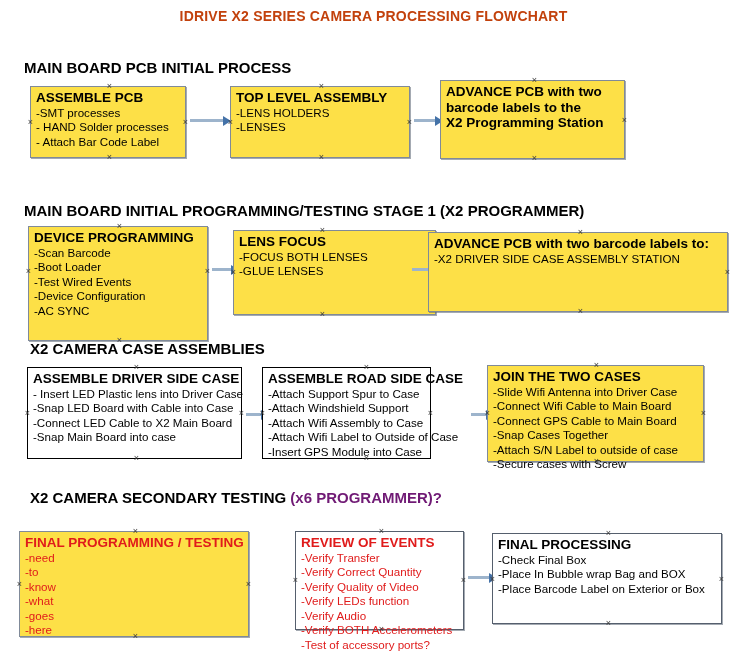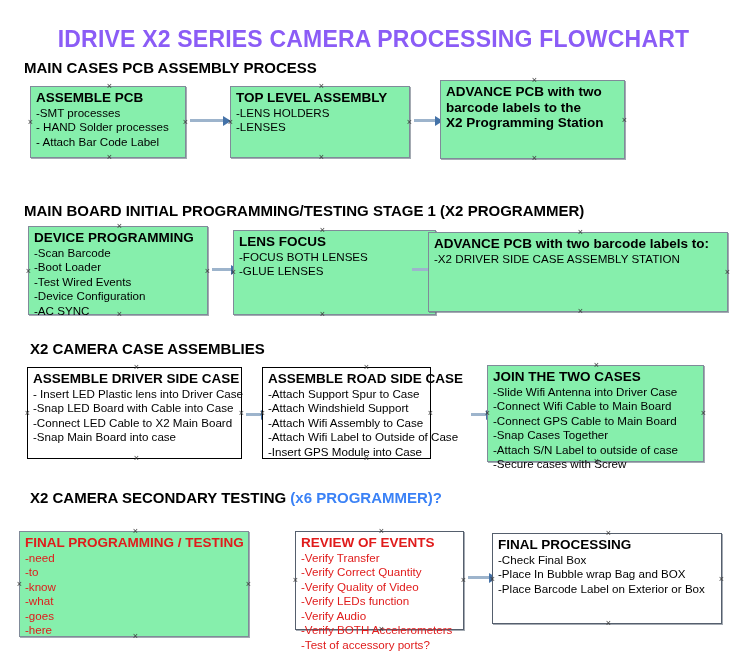--- a/index.html
+++ b/index.html
@@ -10,43 +10,43 @@
   body {
     width: 747px; height: 662px;
     position: relative;
     font-family: "Liberation Sans", sans-serif;
     overflow: hidden;
   }
   #canvas { position: absolute; inset: 0; }
 
   .title {
     position: absolute;
-    left: 0; top: 26px; width: 747px;
+    left: 0; top: 8px; width: 747px;
     text-align: center;
-    font-size: 23px;
+    font-size: 14px;
     font-weight: bold;
-    color: #8b5cf6;
+    color: #c2410c;
     letter-spacing: 0.2px;
     white-space: nowrap;
   }
 
   .section-head {
     position: absolute;
     font-size: 15px;
     font-weight: bold;
     color: #000000;
     white-space: nowrap;
   }
   .section-head .red {
-    color: #3b82f6;
+    color: #701a75;
   }
 
   .node {
     position: absolute;
-    background: #86efac;
+    background: #fde047;
     border: 1px solid #808a99;
     box-shadow: 1px 1px 0 0 rgba(90,100,115,0.55);
     padding: 3px 4px 2px 5px;
     overflow: visible;
   }
   .node .hd {
     font-size: 13.5px;
     font-weight: bold;
     line-height: 15.5px;
     color: #000000;
@@ -91,21 +91,21 @@
   }
 </style>
 </head>
 <body>
 
 <div id="canvas">
 
   <div class="title">IDRIVE X2  SERIES CAMERA PROCESSING FLOWCHART</div>
 
   <div class="section-head" style="left:24px; top:59px;">
-    <span>MAIN CASES PCB ASSEMBLY PROCESS</span>
+    <span>MAIN BOARD PCB INITIAL PROCESS</span>
   </div>
 
   <div class="node" style="left:30px; top:86px; width:156px; height:72px;">
     <div class="hd">ASSEMBLE PCB</div>
     <div class="ln">-SMT processes</div>
     <div class="ln">- HAND Solder processes</div>
     <div class="ln">- Attach Bar Code Label</div>
     <span class="hx" style="left:75px; top:-4px;"></span>
     <span class="hx" style="left:75px; bottom:-4px;"></span>
     <span class="hx" style="left:-4px; top:32px;"></span>
@@ -132,21 +132,21 @@
     <div class="hd"> X2 Programming Station</div>
     <span class="hx" style="left:90px; top:-4px;"></span>
     <span class="hx" style="left:90px; bottom:-4px;"></span>
     <span class="hx" style="right:-4px; top:36px;"></span>
   </div>
 
   <div class="section-head" style="left:24px; top:202px;">
     <span>MAIN BOARD INITIAL PROGRAMMING/TESTING STAGE 1 (X2 PROGRAMMER)</span>
   </div>
 
-  <div class="node" style="left:28px; top:226px; width:180px; height:89px;">
+  <div class="node" style="left:28px; top:226px; width:180px; height:115px;">
     <div class="hd">DEVICE PROGRAMMING</div>
     <div class="ln">-Scan Barcode</div>
     <div class="ln">-Boot Loader</div>
     <div class="ln">-Test Wired Events</div>
     <div class="ln">-Device Configuration</div>
     <div class="ln">-AC SYNC</div>
     <span class="hx" style="left:87px; top:-4px;"></span>
     <span class="hx" style="left:87px; bottom:-4px;"></span>
     <span class="hx" style="left:-4px; top:41px;"></span>
     <span class="hx" style="right:-4px; top:41px;"></span>

